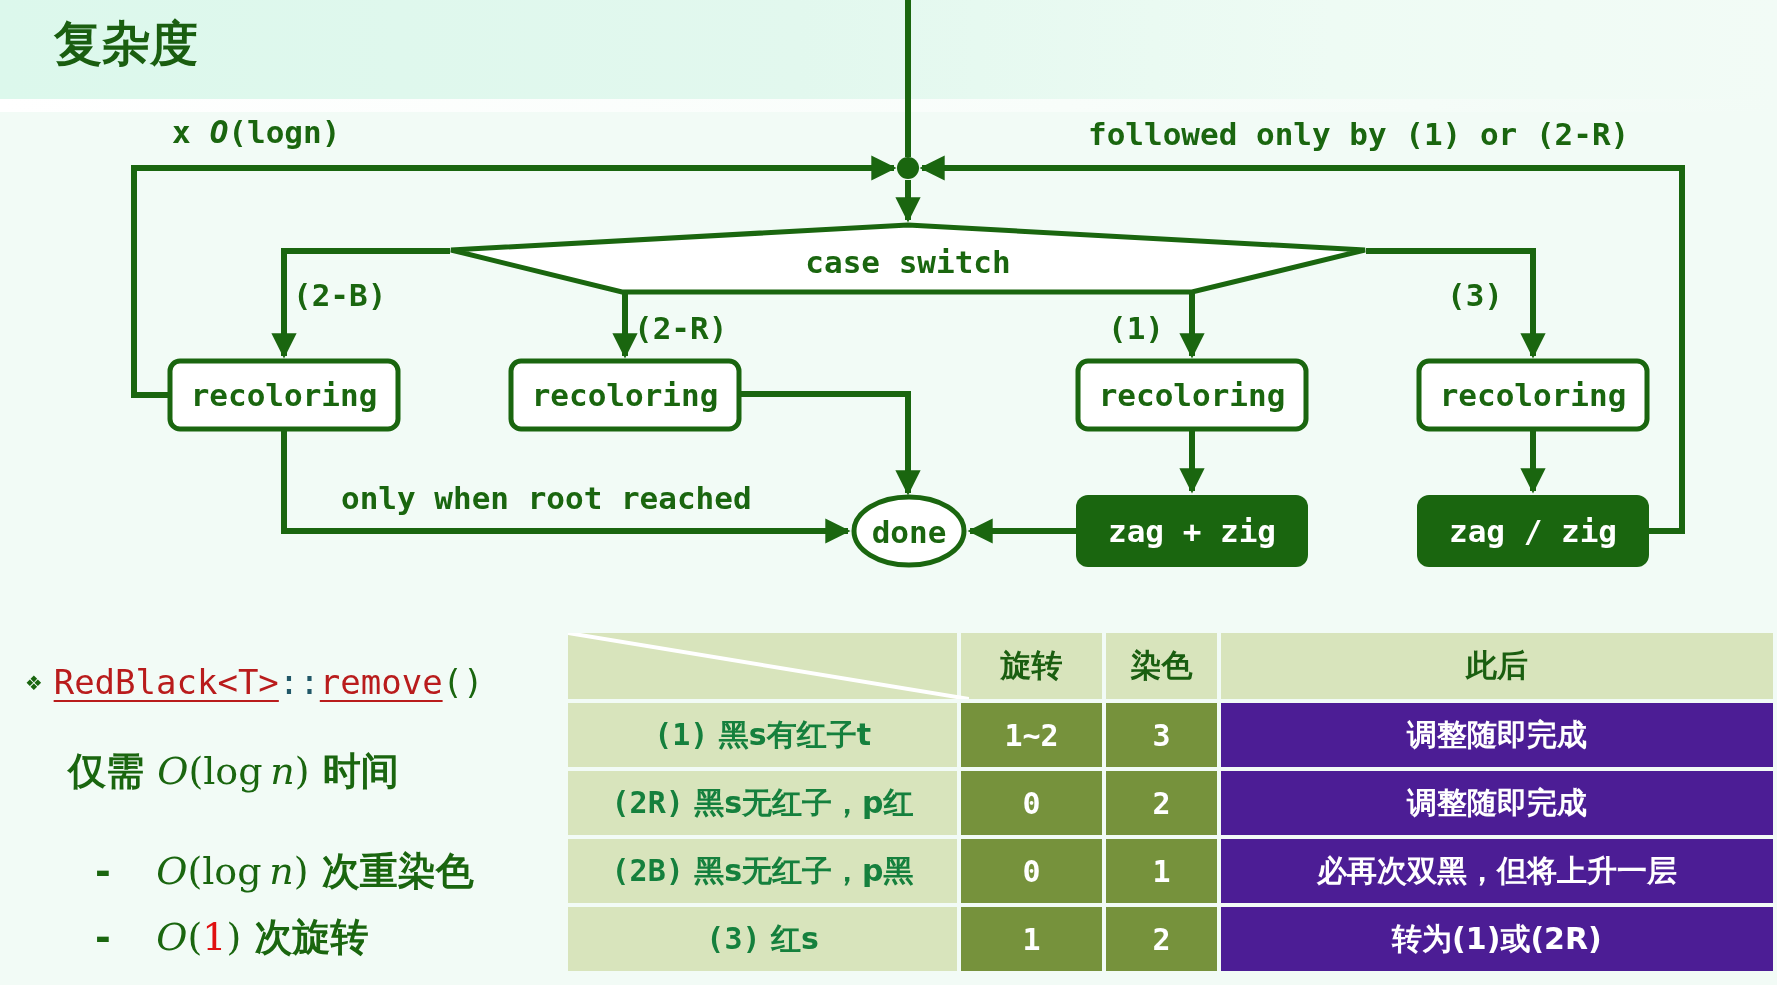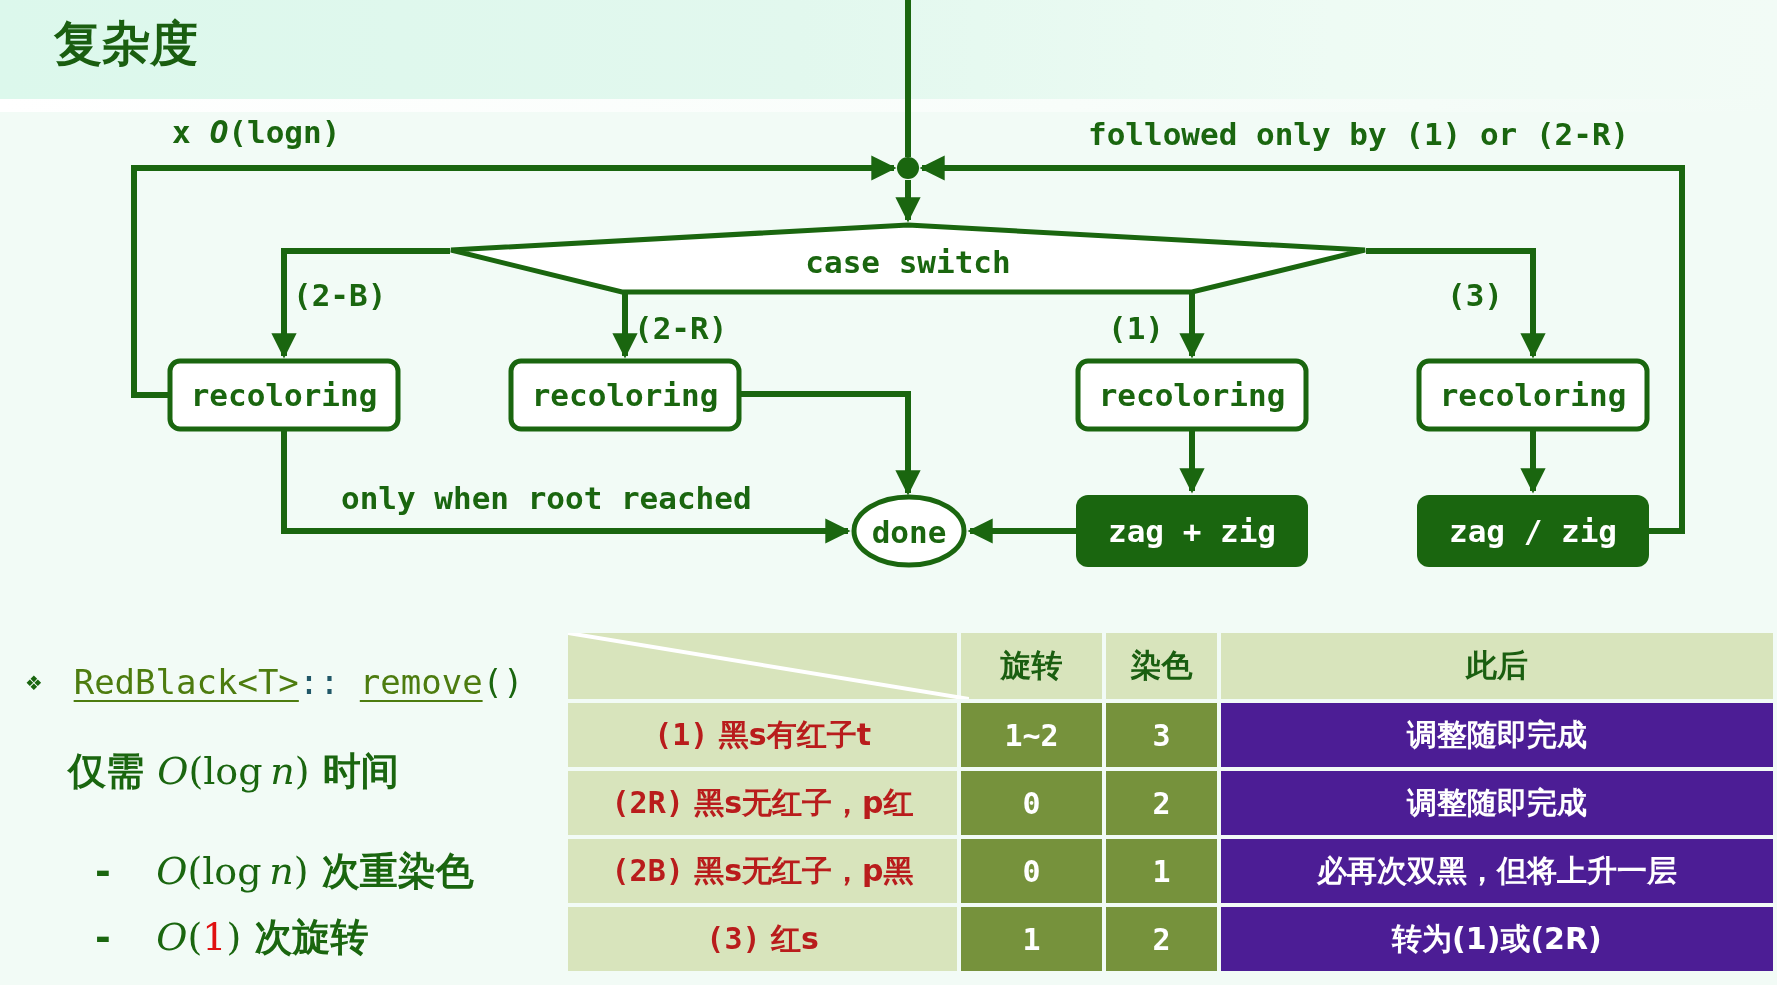--- a/index.html
+++ b/index.html
@@ -27,21 +27,21 @@
   .lbl { fill: #1a660f; font-size: 31px; }
   .box-text { fill: #1a660f; font-size: 31px; }
   .box-text-inv { fill: #ffffff; font-size: 31px; }
 
   .left-panel { position: absolute; left: 0; top: 640px; width: 560px; }
   .bullet-line {
     position: absolute; left: 26px; top: 22px; white-space: nowrap;
     font-family: "DejaVu Sans Mono", monospace; font-size: 34px;
   }
   .bullet-icon { color: #1a660f; font-size: 26px; margin-right: 12px; vertical-align: 4px; }
-  .code-link { color: #4d7c0f; text-decoration: underline; text-decoration-thickness: 2px; text-underline-offset: 6px; margin-left: 20px; }
+  .code-link { color: #b91c1c; text-decoration: underline; text-decoration-thickness: 2px; text-underline-offset: 6px; }
   .code-plain { color: #215868; }
   .code-paren { color: #1a660f; }
   .line {
     position: absolute; white-space: nowrap;
     font-family: "DejaVu Sans", sans-serif; font-weight: bold; font-size: 38px; color: #1a660f;
   }
   .math { font-family: "DejaVu Serif", serif; font-weight: normal; font-size: 38px; color: #1a660f; }
   .math i { font-style: italic; }
   .red { color: #e01010; }
   .dash { display: inline-block; width: 48px; font-weight: bold; }
@@ -51,21 +51,21 @@
     border-collapse: separate; border-spacing: 4px 4px;
     margin: -4px 0 0 -4px;
     font-family: "DejaVu Sans", sans-serif;
   }
   table.cases td, table.cases th {
     padding: 0; text-align: center; vertical-align: middle;
   }
   table.cases th {
     background: #d8e4bc; color: #1a5e10; font-size: 31px; font-weight: bold; height: 66px;
   }
-  table.cases td.case { background: #d8e4bc; color: #b91c1c; font-size: 30px; font-weight: bold; height: 64px; }
+  table.cases td.case { background: #d8e4bc; color: #15803d; font-size: 30px; font-weight: bold; height: 64px; }
   table.cases td.val { background: #76923c; color: #ffffff; font-size: 30px; font-weight: bold; height: 64px; font-family: "DejaVu Sans Mono", monospace; }
   table.cases td.after { background: #4c1d95; color: #ffffff; font-size: 30px; font-weight: bold; height: 64px; }
   .corner-cell { position: relative; }
   .corner-cell svg { position: absolute; left: 0; top: 0; }
   .c1 { width: 401px; } .c2 { width: 144px; } .c3 { width: 114px; } .c4 { width: 570px; }
   .case-num { font-family: "DejaVu Sans Mono", monospace; }
 </style>
 </head>
 <body>
 

